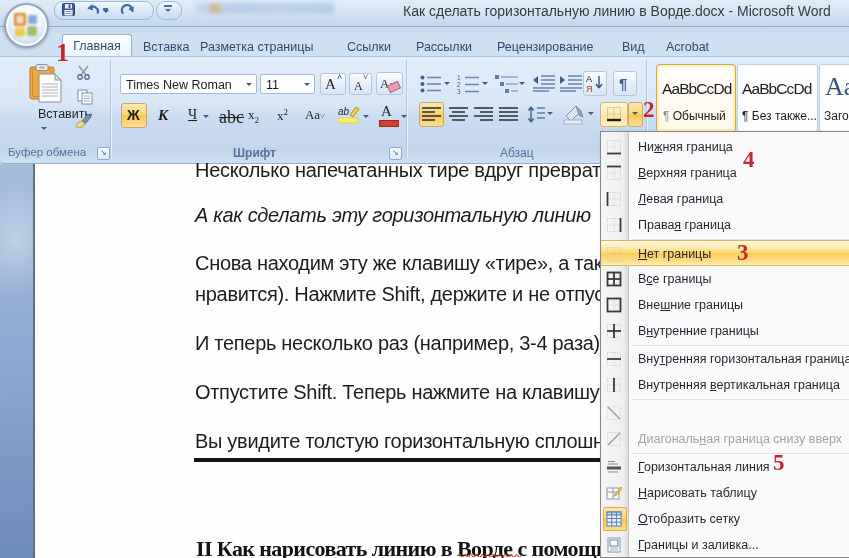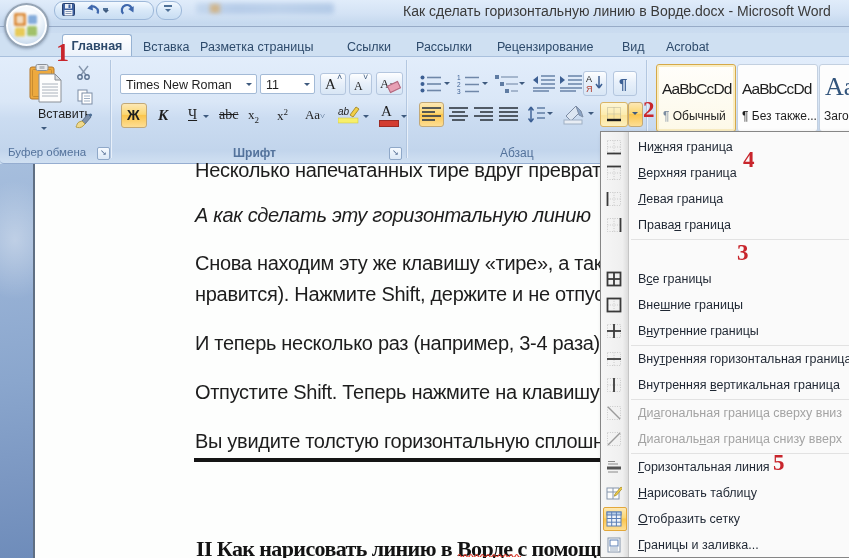--- a/index.html
+++ b/index.html
@@ -21,21 +21,21 @@
   #orb{left:4px;top:3px;width:45px;height:45px;border-radius:50%;
     background:radial-gradient(circle at 50% 32%, #ffffff 0%, #f2f7fc 40%, #dde9f5 60%, #c3d5e9 80%, #aebfd6 100%);
     border:2px solid #96a5b6;box-sizing:border-box;
     box-shadow:0 1px 3px rgba(50,70,100,.4), inset 0 0 0 2px #fdfeff;z-index:30;}
   #orblogo{left:12px;top:11px;width:28px;height:28px;z-index:31;filter:blur(1.1px);opacity:.95;}
   
   #tabrow{left:0;top:33px;width:849px;height:24px;font-size:12.5px;color:#2d4a6b;}
   .tab{position:absolute;top:4px;height:20px;line-height:20px;white-space:nowrap;}
   #tab-active{position:absolute;left:62px;top:1px;width:68px;height:23px;line-height:23px;text-align:center;
     background:linear-gradient(#ffffff,#f4f8fd 55%,#e8f0fa);border:1px solid #97b3d3;border-bottom:none;
-    border-radius:3px 3px 0 0;color:#2d4a6b;font-weight:bold;}
+    border-radius:3px 3px 0 0;color:#2d4a6b;}
   
   #ribbon{left:0;top:56px;width:849px;height:108px;
     background:linear-gradient(#e2edfb 0%,#dae7f7 42%,#cbdcf1 58%,#c2d5ec 88%,#d0e0f2 100%);
     border-top:1px solid #a9c0dd;border-bottom:1px solid #95add0;box-sizing:border-box;border-radius:0 0 4px 4px;}
   .gsep{position:absolute;top:3px;height:98px;width:1px;background:#b3c7e0;box-shadow:1px 0 0 #e8f0fa;}
   .grouplabel{position:absolute;top:89px;font-size:12px;color:#53729b;z-index:5;}
   .launcher{position:absolute;top:90px;width:11px;height:11px;border:1px solid #8fa8c8;border-radius:2px;
     background:linear-gradient(#f6faff,#dce9f7);z-index:5;}
   .launcher:after{content:"↘";position:absolute;left:2px;top:0px;font-size:8px;color:#46628a;}
   
@@ -199,21 +199,21 @@
     <div class="btn b" style="left:376px;top:15px;width:27px;height:23px;">
       <span style="position:absolute;left:3px;top:3px;font-size:13px;font-family:'Liberation Serif';color:#1e1e1e;">А<span style="font-size:10px">а</span></span>
       <div style="position:absolute;right:2px;bottom:3px;width:10px;height:6px;background:#e8a0b4;border:1px solid #b06a80;transform:rotate(-25deg);"></div>
     </div>
 
     <div class="btn hlbtn" style="left:121px;top:46px;width:26px;height:25px;"></div>
     <div class="ribtxt" style="left:127px;top:50px;font-weight:bold;font-size:14px;">Ж</div>
     <div class="ribtxt" style="left:158px;top:50px;font-style:italic;font-weight:bold;font-family:'Liberation Serif';font-size:15px;">К</div>
     <div class="ribtxt" style="left:188px;top:50px;font-size:14px;text-decoration:underline;font-family:'Liberation Serif';">Ч</div>
     <div class="darr" style="left:203px;top:58px;"></div>
-    <div class="ribtxt" style="left:219px;top:50px;font-size:14px;text-decoration:line-through;font-family:'Liberation Serif';">abc</div>
+    <div class="ribtxt" style="left:219px;top:50px;font-size:18px;text-decoration:line-through;font-family:'Liberation Serif';">abc</div>
     <div class="ribtxt" style="left:248px;top:50px;font-size:13px;font-family:'Liberation Serif';">x<sub style="font-size:9px">2</sub></div>
     <div class="ribtxt" style="left:277px;top:50px;font-size:13px;font-family:'Liberation Serif';">x<sup style="font-size:9px">2</sup></div>
     <div class="ribtxt" style="left:305px;top:50px;font-size:13px;font-family:'Liberation Serif';">Аа<span style="color:#3e5a7e;font-size:9px">˅</span></div>
     <svg class="abs" style="left:338px;top:48px" width="22" height="20" viewBox="0 0 22 20">
       <text x="0" y="10" font-size="10" font-style="italic" fill="#1e1e1e" font-family="Liberation Sans">ab</text>
       <path d="M12 10 l6 -8 3 2 -6 8 z" fill="#f3cf45" stroke="#a98f2f"></path>
       <rect x="0" y="13" width="20" height="5" fill="#f7ef6a" stroke="#c9c23f" stroke-width="0.5"></rect>
     </svg>
     <div class="darr" style="left:363px;top:58px;"></div>
     <div class="ribtxt" style="left:381px;top:46px;font-size:15px;font-family:'Liberation Serif';">А</div>
@@ -417,20 +417,30 @@
           <g class="lg">
             <rect x="1.5" y="1.5" width="13" height="13"></rect>
             <line x1="8" y1="1.5" x2="8" y2="14.5"></line>
             <line x1="1.5" y1="8" x2="14.5" y2="8"></line>
           </g>
           <line x1="14.5" y1="1" x2="14.5" y2="15" class="dk"></line>
         </svg>
         <span class="txt">Права<u>я</u> граница</span>
       </div>
     <div class="msep" style="top:107px;"></div>
+    <div class="mi hl" style="top:108px;">
+        <svg class="ic" viewBox="0 0 16 16">
+          <g class="lg" stroke="#a89869">
+            <rect x="1.5" y="1.5" width="13" height="13"></rect>
+            <line x1="8" y1="1.5" x2="8" y2="14.5"></line>
+            <line x1="1.5" y1="8" x2="14.5" y2="8"></line>
+          </g>
+        </svg>
+        <span class="txt"><u>Н</u>ет границы</span>
+      </div>
     <div class="mi" style="top:134px;">
         <svg class="ic" viewBox="0 0 16 16">
           <g class="dk" fill="none">
             <rect x="1.5" y="1.5" width="13" height="13"></rect>
             <line x1="8" y1="1.5" x2="8" y2="14.5"></line>
             <line x1="1.5" y1="8" x2="14.5" y2="8"></line>
           </g>
         </svg>
         <span class="txt">В<u>с</u>е границы</span>
       </div>
@@ -476,21 +486,20 @@
         <span class="txt">Внутренняя <u>в</u>ертикальная граница</span>
       </div>
     <div class="msep" style="top:267px;"></div>
     <div class="mi" style="top:268px;">
         <svg class="ic" viewBox="0 0 16 16">
           <g class="lg">
             <rect x="1.5" y="1.5" width="13" height="13"></rect>
           </g>
           <line x1="2" y1="2" x2="14" y2="14" stroke="#9b9b9b" stroke-width="1.4"></line>
         </svg>
-        <span class="txt dis">Ди<u>а</u>гональная граница сверху вниз</span>
       </div>
     <div class="mi" style="top:294px;">
         <svg class="ic" viewBox="0 0 16 16">
           <g class="lg">
             <rect x="1.5" y="1.5" width="13" height="13"></rect>
           </g>
           <line x1="2" y1="14" x2="14" y2="2" stroke="#9b9b9b" stroke-width="1.4"></line>
         </svg>
         <span class="txt dis">Диагональ<u>н</u>ая граница снизу вверх</span>
       </div>

